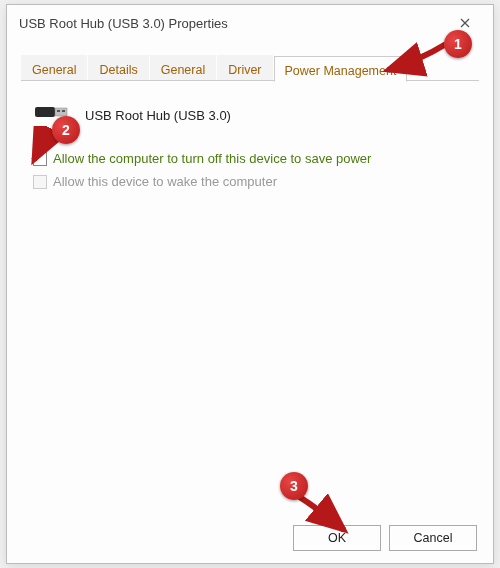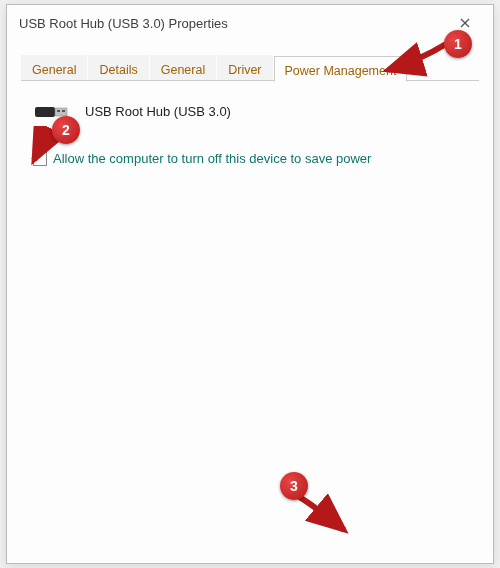--- a/index.html
+++ b/index.html
@@ -7,24 +7,24 @@
     .window { position: absolute; left: 6px; top: 4px; width: 488px; height: 560px; background: #fdfdfd; border: 1px solid #bbb; box-shadow: 0 2px 10px rgba(0,0,0,0.1); }
     .titlebar { height: 36px; display: flex; align-items: center; padding: 0 12px; background: #fdfdfd; }
     .title { font-size: 13px; color: #404040; flex: 1; }
     .close-btn { width: 32px; height: 24px; display: flex; align-items: center; justify-content: center; cursor: pointer; color: #555; }
     .close-btn svg { width: 10px; height: 10px; }
     .content-area { padding: 8px 14px 0 14px; }
     .tabs { display: flex; border-bottom: 1px solid #ccc; height: 26px; margin-top: 6px; }
     .tab { padding: 4px 10px 0 10px; font-size: 12.5px; color: #a16207; cursor: pointer; background: #f3f3f3; margin-right: 1px; border: 1px solid transparent; border-bottom: none; height: 25px; display: flex; align-items: center; }
     .tab.active { background: #fdfdfd; border: 1px solid #ccc; border-bottom: 1px solid #fdfdfd; position: relative; top: 1px; height: 26px; }
     .tab-body { padding: 18px 12px 10px 12px; height: 420px; background: #fdfdfd; }
-    .device-row { display: flex; align-items: center; gap: 12px; margin-bottom: 28px; }
+    .device-row { display: flex; align-items: flex-end; gap: 12px; margin-bottom: 28px; }
     .device-icon { width: 40px; height: 24px; }
     .device-name { font-size: 13px; color: #222; }
-    .chk-row { display: flex; align-items: center; gap: 6px; margin-bottom: 8px; font-size: 13px; color: #0f766e; }
+    .chk-row { display: flex; align-items: center; gap: 6px; margin-bottom: 8px; font-size: 13px; color: #4d7c0f; }
     .chk-row.disabled { color: #999; }
     .chk { width: 14px; height: 14px; border: 1px solid #888; background: #fff; display: inline-block; }
     .chk.disabled { border-color: #ccc; background: #f6f6f6; }
     .button-row { position: absolute; bottom: 12px; right: 16px; display: flex; gap: 8px; }
     .btn { width: 88px; height: 26px; border: 1px solid #aaa; background: #fdfdfd; font-size: 12.5px; color: #222; cursor: pointer; display: flex; align-items: center; justify-content: center; }
 
     
     .marker { position: absolute; width: 28px; height: 28px; border-radius: 50%; background: radial-gradient(circle at 35% 35%, #e84545, #b51818); color: #fff; font-weight: bold; display: flex; align-items: center; justify-content: center; font-size: 14px; box-shadow: 0 1px 3px rgba(0,0,0,0.4); z-index: 20; }
     .arrow { position: absolute; z-index: 15; }
   </style>
@@ -60,24 +60,30 @@
           <rect x="29" y="11" width="3" height="2" fill="#555"></rect>
         </svg>
         <span class="device-name">USB Root Hub (USB 3.0)</span>
       </div>
 
       <div class="chk-row">
         <span class="chk"></span>
         <span>Allow the computer to turn off this device to save power</span>
       </div>
 
+      <div class="chk-row disabled">
+        <span class="chk disabled"></span>
+        <span>Allow this device to wake the computer</span>
+      </div>
     </div>
   </div>
 
   <div class="button-row">
+    <div class="btn">OK</div>
+    <div class="btn">Cancel</div>
   </div>
 </div>
 
 <div class="marker" style="left:444px; top:30px;">1</div>
 <svg class="arrow" style="left:370px; top:30px; width:80px; height:50px;">
   <defs>
       <marker id="ah1" markerWidth="8" markerHeight="8" refX="6" refY="3" orient="auto">
         <path d="M0,0 L7,3 L0,6 Z" fill="#b51818"></path>
       </marker>
     </defs>

